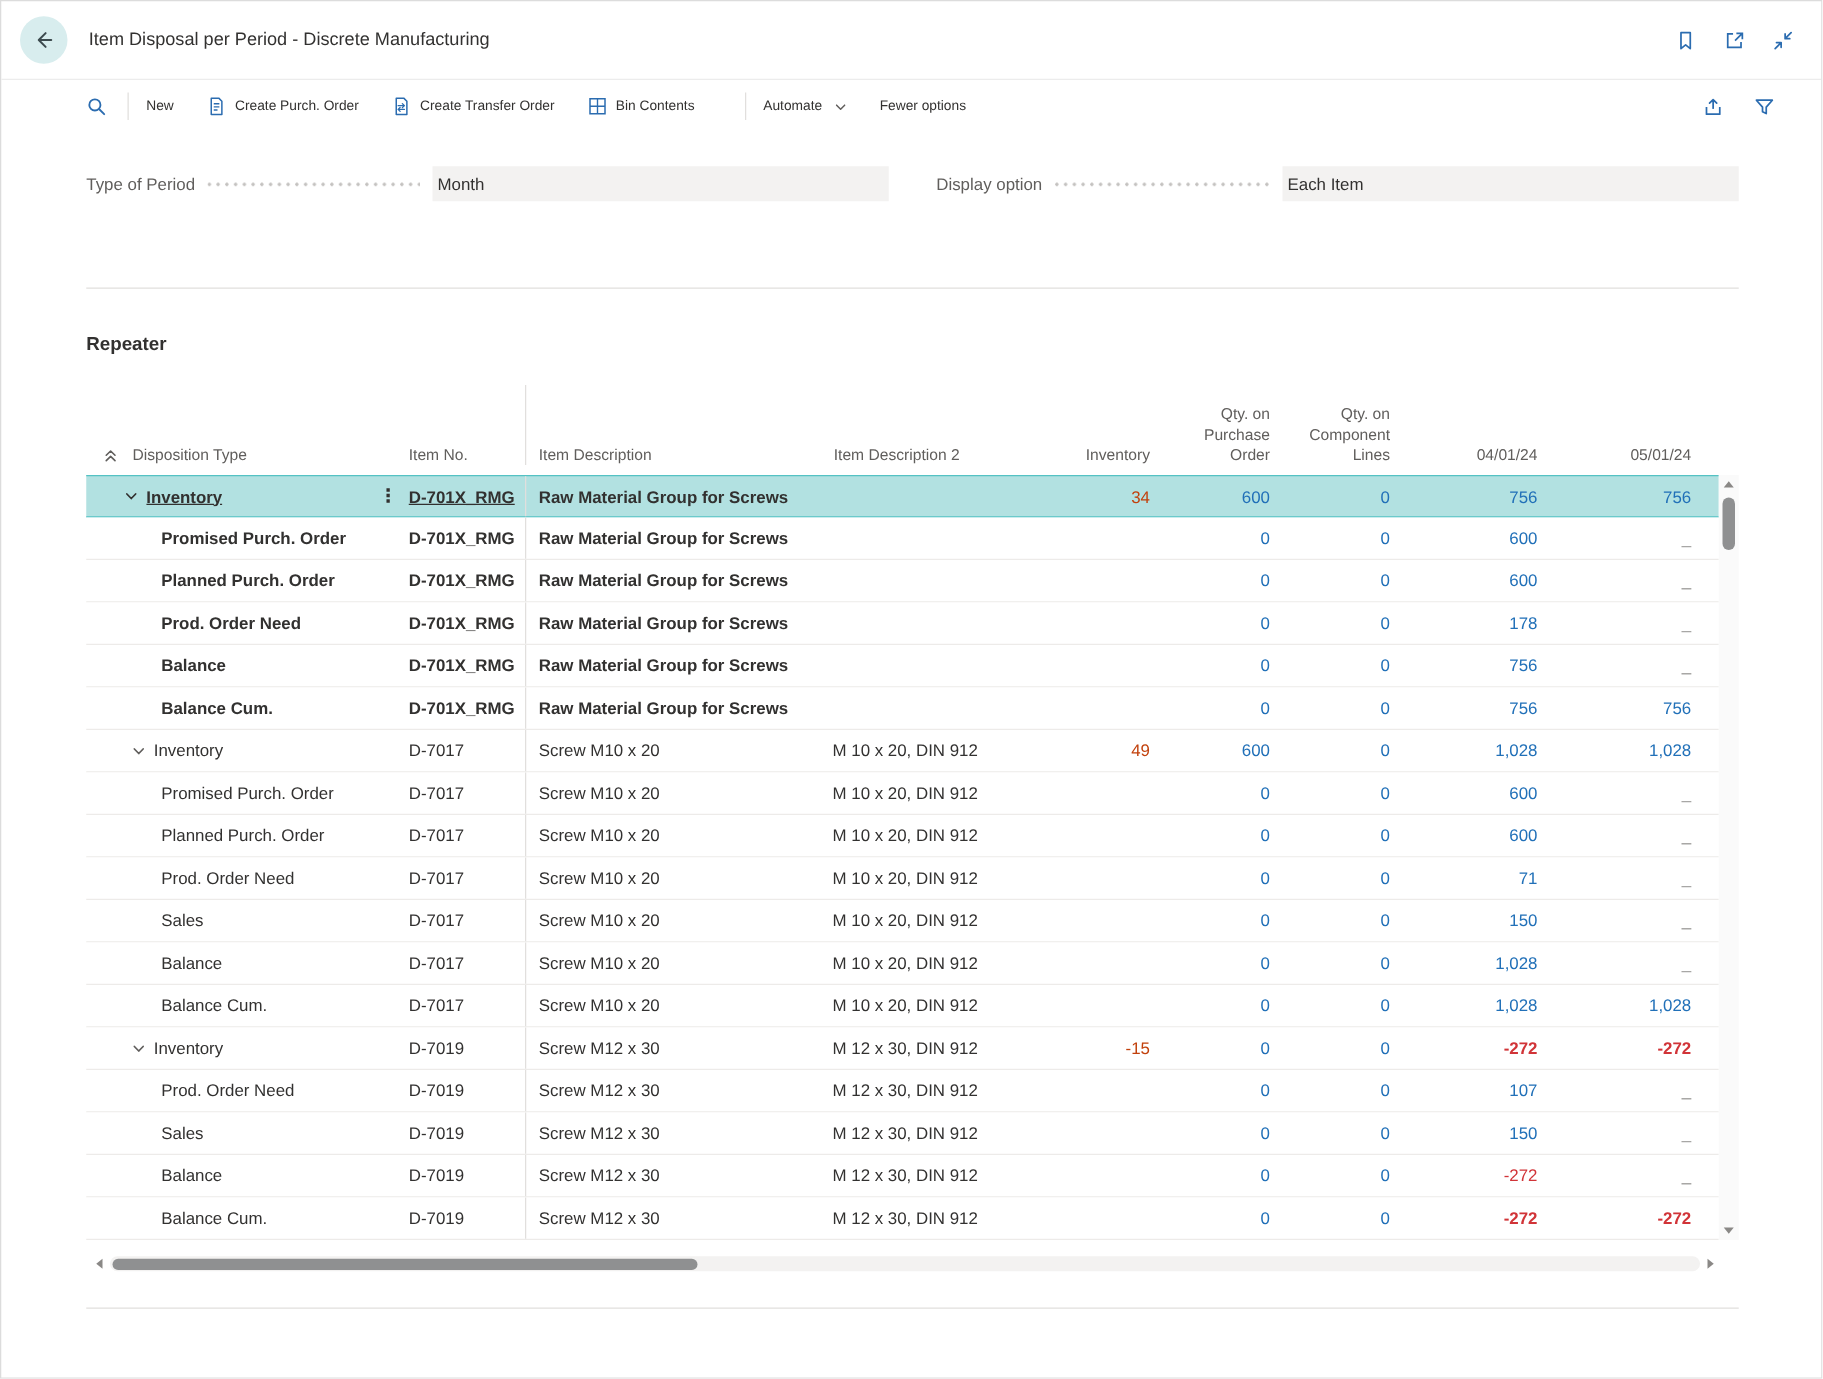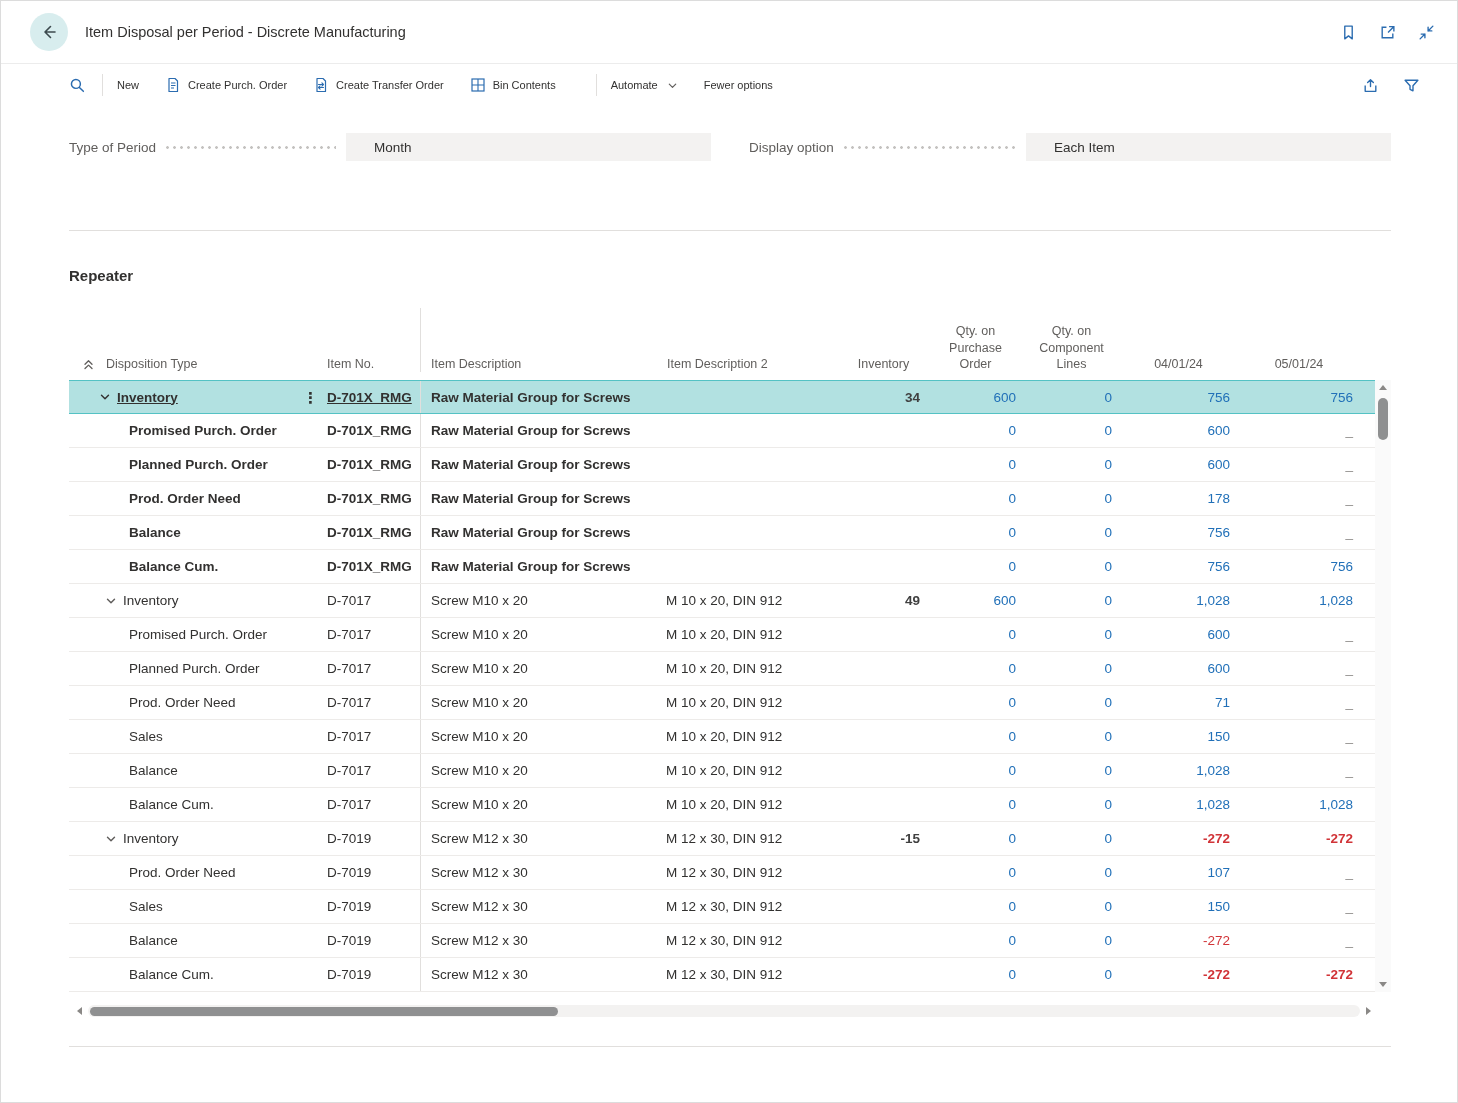--- a/index.html
+++ b/index.html
@@ -2,71 +2,71 @@
 <html><head>
 <meta charset="utf-8">
 <style>
   html,body{margin:0;padding:0;background:#fff;}
   .page{
     width:1458px;height:1103px;box-sizing:border-box;position:relative;
     background:#fff;border:1px solid #dcdcdc;overflow:hidden;
     font-family:"Liberation Sans","DejaVu Sans",sans-serif;color:#323130;
   }
   
-  .titlebar{height:62px;display:flex;align-items:center;padding:0 22px 0 29px;border-bottom:1px solid #ececec;}
+  .titlebar{height:62px;display:flex;align-items:center;padding:0 22px 0 15px;border-bottom:1px solid #ececec;}
   .back-btn{width:38px;height:38px;border-radius:50%;background:#d8edee;display:flex;align-items:center;justify-content:center;cursor:pointer;flex:none;}
   .page-title{margin-left:17px;font-size:14.5px;color:#323130;}
   .titlebar-icons{margin-left:auto;display:flex;align-items:center;gap:22px;}
   .tb-icon{display:flex;align-items:center;justify-content:center;cursor:pointer;}
   
   .toolbar{height:42px;display:flex;align-items:center;padding:0 37px 0 68px;font-size:11px;}
   .tool-sep{width:1px;height:22px;background:#e1dfdd;margin:0 14px;flex:none;}
   .tool-item{display:flex;align-items:center;gap:7px;margin-right:26px;cursor:pointer;white-space:nowrap;color:#323130;}
   .tool-item .caret{display:flex;margin-left:2px;}
   .toolbar-right{margin-left:auto;display:flex;align-items:center;gap:24px;}
   .search-btn{display:flex;align-items:center;cursor:pointer;margin-right:2px;}
   
   .options{margin:20px 68px 0;}
   .section-title{font-size:15px;font-weight:700;color:#323130;}
   .fields{margin-top:22px;display:grid;grid-template-columns:642px 642px;column-gap:38px;}
   .field{display:flex;align-items:center;height:38px;}
   .f-label{font-size:13.5px;color:#605e5c;white-space:nowrap;}
   .f-leader{flex:1;height:3px;margin:0 10px;background-image:radial-gradient(circle at 1.5px 1.5px,#c4c2c0 1.1px,transparent 1.6px);background-size:7px 3px;background-repeat:repeat-x;}
-  .f-input{width:365px;flex:none;border:none;outline:none;background:#f3f2f1;height:28px;box-sizing:border-box;padding:0 28px;font-size:13.5px;color:#323130;font-family:"Liberation Sans","DejaVu Sans",sans-serif;}
+  .f-input{width:365px;flex:none;border:none;outline:none;background:#f3f2f1;height:28px;box-sizing:border-box;padding:0 4px;font-size:13.5px;color:#323130;font-family:"Liberation Sans","DejaVu Sans",sans-serif;}
   .divider{margin:26px 68px 0;height:1px;background:#e1dfdd;width:1322px;}
   
   .repeater{margin:36px 0 0 68px;}
   .table-wrap{margin-top:24px;width:1322px;position:relative;}
   .thead,.trow{display:grid;grid-template-columns:248px 104px 236px 190px 88px 96px 96px 118px 130px;width:1306px;}
   .thead{height:72px;box-sizing:border-box;align-items:end;padding-bottom:8px;color:#605e5c;font-size:12.5px;line-height:1.3;}
   .hcell{box-sizing:border-box;}
   .h-type{position:relative;padding-left:37px;display:flex;align-items:flex-start;cursor:pointer;}
   .collapse-all{position:absolute;left:13px;bottom:1px;display:flex;cursor:pointer;}
   .h-item{border-right:1px solid #e1dfdd;align-self:stretch;display:flex;align-items:flex-end;padding-left:10px;cursor:pointer;}
   .h-left{padding-left:10px;cursor:pointer;}
-  .h-num{text-align:center;padding-right:15px;cursor:pointer;}
+  .h-num{text-align:right;padding-right:15px;cursor:pointer;}
   .h-m2{padding-right:22px;}
   .trow{height:34px;box-sizing:border-box;align-items:center;border-bottom:1px solid #edebe9;font-size:13.5px;color:#323130;position:relative;background:#fff;}
   .trow.selected{background:#b2e1e1;border-top:1px solid #54c2c4;border-bottom:1px solid #54c2c4;}
   .cell{box-sizing:border-box;overflow:hidden;white-space:nowrap;}
   .c-type{position:relative;padding-left:36px;display:flex;align-items:center;gap:6px;height:100%;}
   .c-type.child{padding-left:60px;}
   .trow.selected .c-type{padding-left:30px;}
   .chev{display:flex;color:#605e5c;flex:none;}
   .trow.selected .chev{color:#323130;}
   .type-label{overflow:hidden;text-overflow:ellipsis;}
   .trow.selected .type-label{text-decoration:underline;}
   .trow.selected .item-text{text-decoration:underline;}
   .kebab{position:absolute;left:234px;top:50%;transform:translateY(-50%);color:#323130;font-size:15px;cursor:pointer;line-height:1;}
   .c-item{padding-left:10px;height:100%;display:flex;align-items:center;border-right:1px solid #e1dfdd;}
   .c-desc{padding-left:10px;}
   .c-desc2{padding-left:9px;}
   .bold .c-type,.bold .c-item,.bold .c-desc{font-weight:700;}
   .num{text-align:right;padding-right:15px;color:#2170b8;}
-  .num.black{color:#404040;font-weight:bold;}
+  .num.black{color:#c2410c;}
   .num.neg{color:#d13438;}
   .num.negb{color:#d13438;font-weight:700;}
   .num.dash{color:#8a8886;}
   .c-p2{padding-right:22px;}
   
   .vscroll{position:absolute;right:0;top:72px;width:16px;height:612px;background:#fafafa;}
   .vs-arrow{position:absolute;left:4px;width:0;height:0;border-left:4px solid transparent;border-right:4px solid transparent;}
   .vs-up{top:5px;border-bottom:5px solid #8a8886;}
   .vs-down{bottom:5px;border-top:5px solid #8a8886;}
   .vs-thumb{position:absolute;left:3px;top:18px;width:10px;height:42px;border-radius:5px;background:#8f9091;cursor:pointer;}

